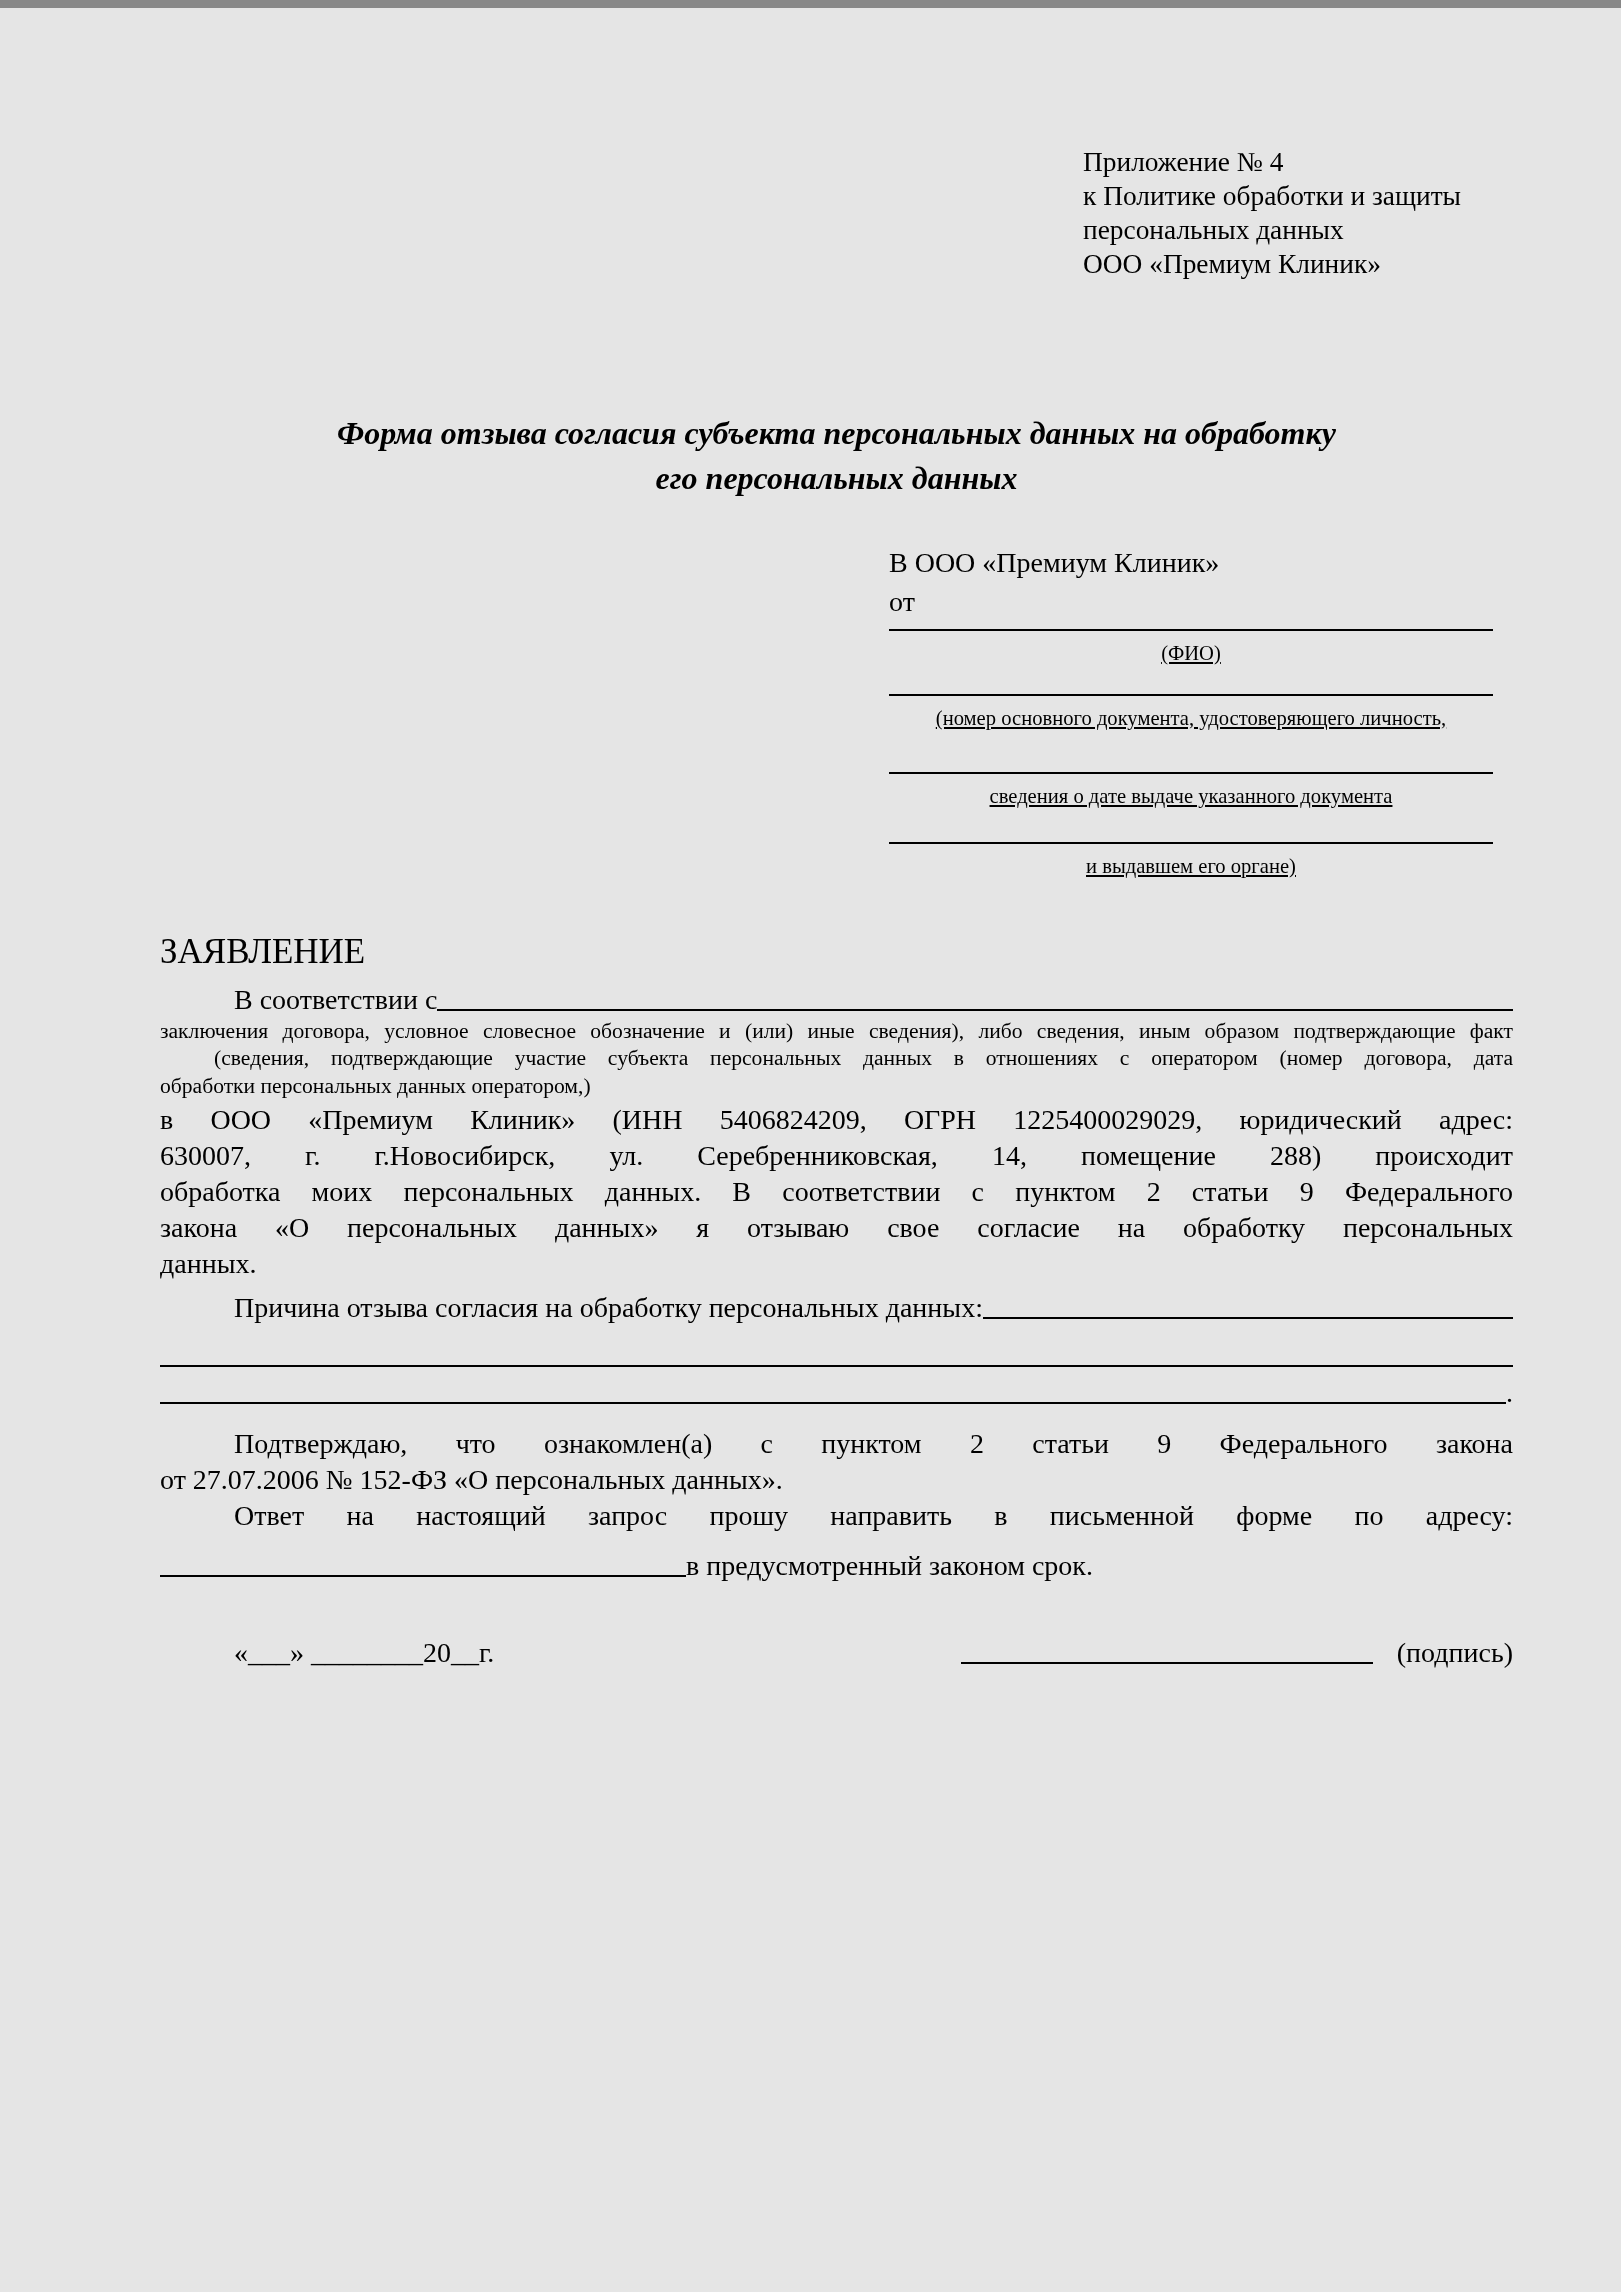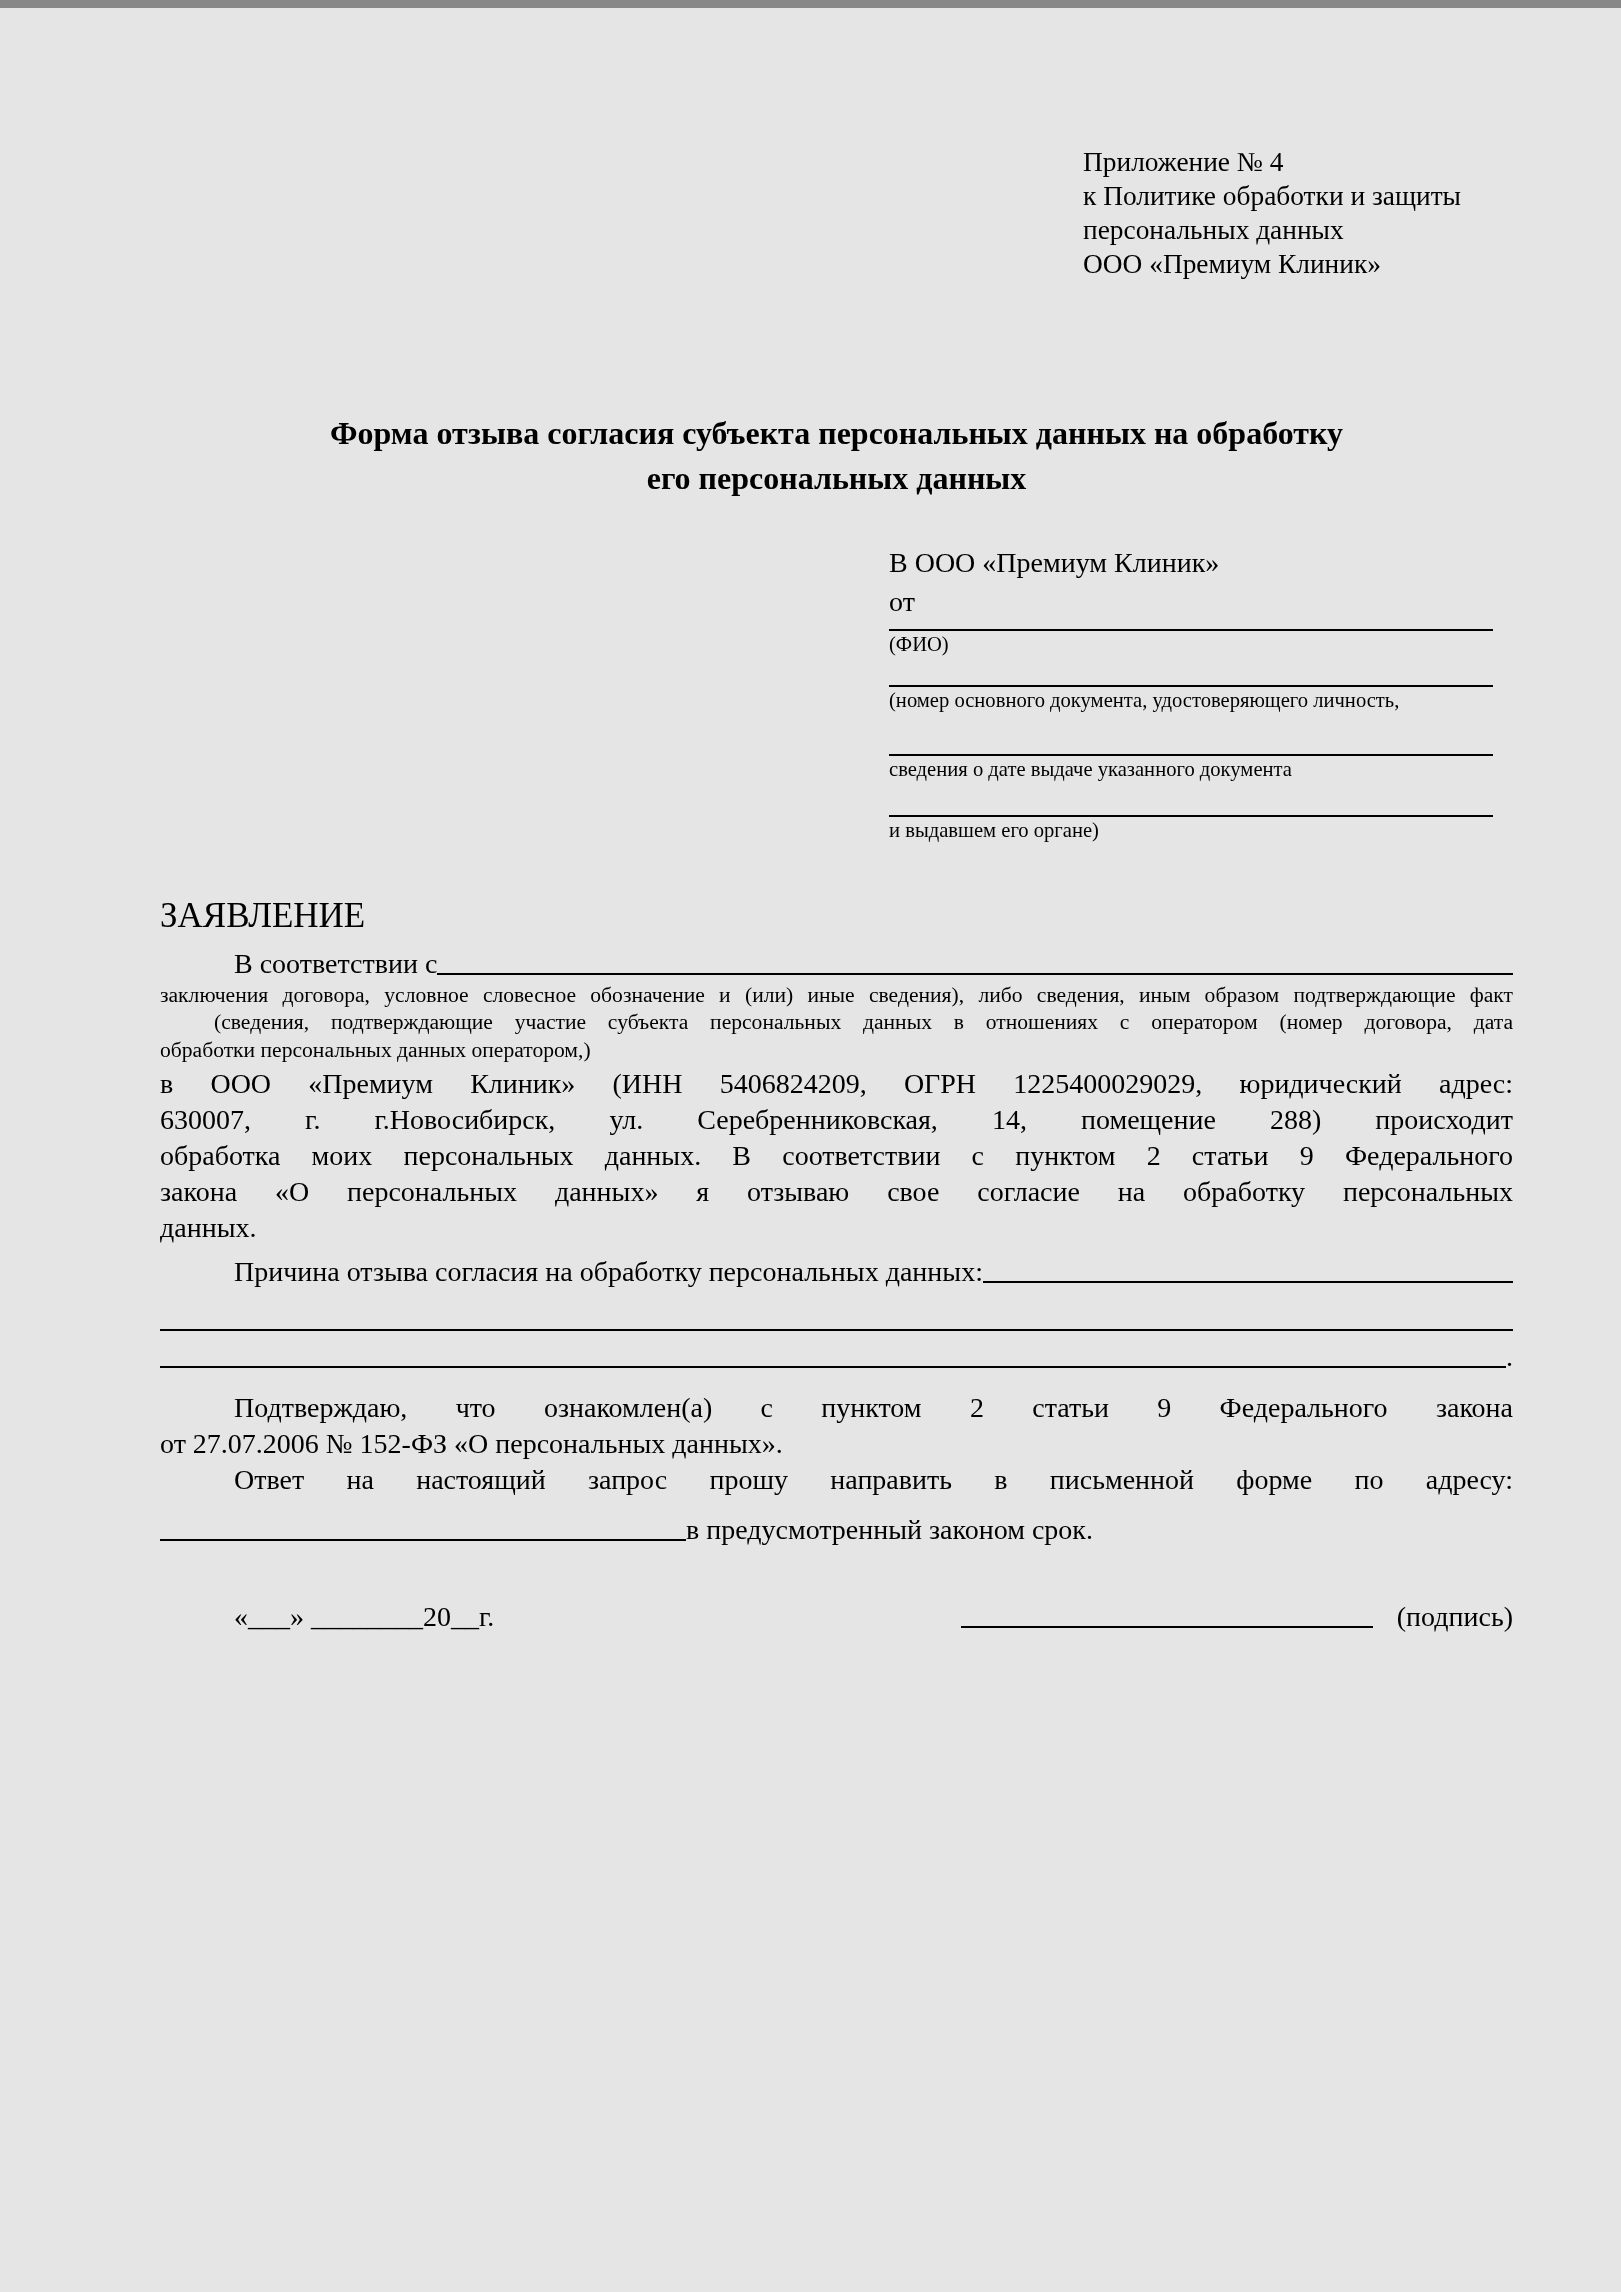--- a/index.html
+++ b/index.html
@@ -7,27 +7,27 @@
     width:1621px;height:2293px;margin:8px auto;background:#e5e5e5;color:#000000;
     font-family:"Liberation Serif","DejaVu Serif",serif;
     font-size:28px;line-height:36px;position:relative;overflow:hidden;
   }
   .content{padding:0 108px 0 160px;}
 
   
   .appendix{padding-top:137px;margin-left:923px;font-size:27.4px;line-height:34px;}
 
   
-  .doc-title{margin-top:130px;text-align:center;font-weight:bold;font-size:32px;line-height:45px;}
+  .doc-title{margin-top:130px;text-align:center;font-weight:bold;font-size:32px;line-height:45px;font-style:italic;}
 
   
   .recipient{margin-top:42px;margin-left:729px;width:604px;line-height:39px;}
   .uline{height:0;border-bottom:2.9px solid #000;}
   .u1{margin-top:7.8px}.u2{margin-top:27.4px}.u3{margin-top:41px}.u4{margin-top:32px}
-  .cap{font-size:20.6px;line-height:25.5px;padding-top:1px;white-space:nowrap;}
+  .cap{text-align:center;font-size:20.6px;line-height:25.5px;padding-top:10px;white-space:nowrap;text-decoration:underline;}
 
   .zayavlenie{margin-top:54px;text-align:left;font-size:35px;line-height:37px;}
 
   .flexrow{display:flex;}
   .fill-line{flex:1;border-bottom:2.9px solid #000;margin-bottom:6.9px;}
   .intro-row{margin-top:11.8px;}
   .indent{padding-left:74px;}
   .nowrap{white-space:nowrap;}
 
   .small-note{font-size:21.6px;line-height:27.4px;}

